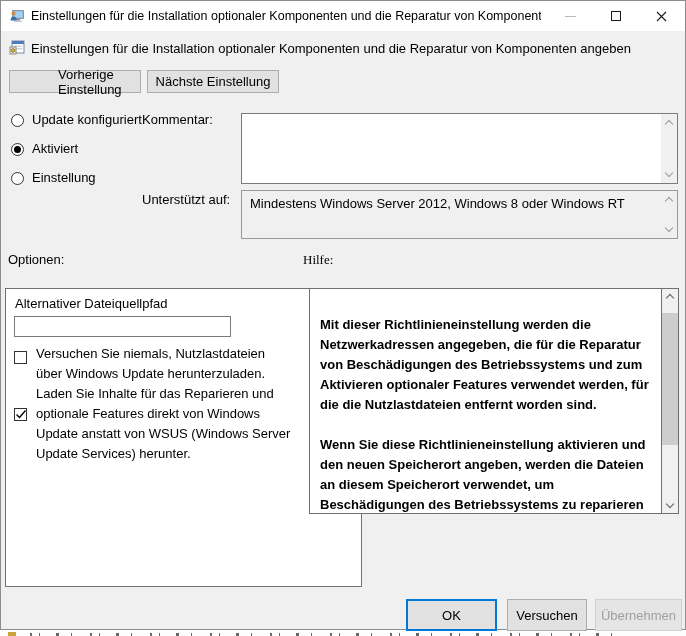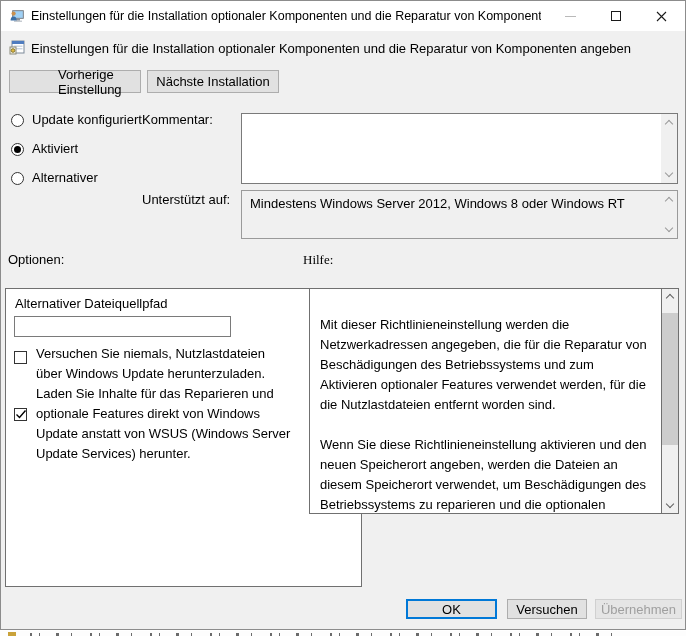--- a/index.html
+++ b/index.html
@@ -84,36 +84,36 @@
     border: 1px solid #333; background: #fff;
   }
   .cb1 { top: 62px; } .cb2 { top: 119px; }
   .cb-label { position: absolute; left: 30px; line-height: 20px; }
   .cb1-label { top: 55px; width: 258px; }
   .cb2-label { top: 95px; width: 262px; }
   .checkmark-svg { position: absolute; left: -1px; top: -2px; }
   
   .help-box {
     position: absolute; left: 308px; top: 287px; width: 370px; height: 226px;
-    background: #fff; border: 1px solid #707070; overflow: hidden;
+    background: #fff; border: 1px solid #707070; overflow: hidden; font-weight: bold;
   }
   .help-text { position: absolute; left: 0; top: 0; right: 17px; bottom: 0;
     padding: 26px 8px 0 10px; line-height: 20px; overflow: hidden; }
   .help-text p { margin-bottom: 20px; }
   .help-scroll {
     position: absolute; right: 0; top: 0; bottom: 0; width: 17px; background: #f0f0f0;
     border-left: 1px solid #707070;
   }
   .scroll-arrow { position: absolute; left: 0; width: 16px; height: 16px;
     display: flex; align-items: center; justify-content: center; }
   .scroll-arrow.top { top: 0; } .scroll-arrow.bottom { bottom: 0; }
   .scroll-thumb { position: absolute; left: 0; top: 24px; width: 16px; height: 132px; background: #cdcdcd; }
   
   .footer-btn {
-    position: absolute; top: 598px; height: 20px; background: #e1e1e1; border: 1px solid #adadad;
+    position: absolute; top: 598px; height: 32px; background: #e1e1e1; border: 1px solid #adadad;
     display: flex; align-items: center; justify-content: center; font-size: 13px; cursor: default;
   }
   .btn-ok { left: 405px; width: 91px; border: 2px solid #0078d7; }
   .btn-cancel { left: 506px; width: 80px; }
   .btn-apply { left: 594px; width: 87px; background: #e5e5e5; border-color: #d0d0d0; color: #9f9f9f; }
   
   .sliver { position: absolute; left: 0; top: 631px; width: 686px; height: 5px; background: #fdfdfd; }
   .sliver-marks {
     position: absolute; left: 30px; bottom: 0; height: 3px; width: 600px; opacity: .75;
     background: repeating-linear-gradient(90deg,
@@ -154,33 +154,33 @@
     <rect x="3" y="2" width="12" height="12" fill="#fff" stroke="#7d8a99"></rect>
     <rect x="3" y="2" width="12" height="3" fill="#4f7cbf"></rect>
     <rect x="4.5" y="6.5" width="9" height="1.4" fill="#c9d3e0"></rect>
     <rect x="4.5" y="9" width="9" height="1.4" fill="#c9d3e0"></rect>
     <rect x="1" y="8" width="6" height="7" fill="#f3efe2" stroke="#8a8a7a"></rect>
     <circle cx="4" cy="11.5" r="1.8" fill="#e0b93f" stroke="#8a7a30"></circle>
   </svg>
   <div class="header-text">Einstellungen für die Installation optionaler Komponenten und die Reparatur von Komponenten angeben</div>
 
   <div class="win-btn btn-prev">Vorherige Einstellung</div>
-  <div class="win-btn btn-next">Nächste Installation</div>
+  <div class="win-btn btn-next">Nächste Einstellung</div>
 
   <div class="radio-row" style="top:111px">
     <span class="radio"></span>
     <span>Update konfiguriert</span>
   </div>
   <div class="radio-row" style="top:140px">
     <span class="radio sel"></span>
     <span>Aktiviert</span>
   </div>
   <div class="radio-row" style="top:169px">
     <span class="radio"></span>
-    <span>Alternativer</span>
+    <span>Einstellung</span>
   </div>
 
   <div class="lbl-comment">Kommentar:</div>
   <div class="comment-box">
     <div class="vscroll">
       <span class="chev up"></span>
       <span class="chev down"></span>
     </div>
   </div>
 

